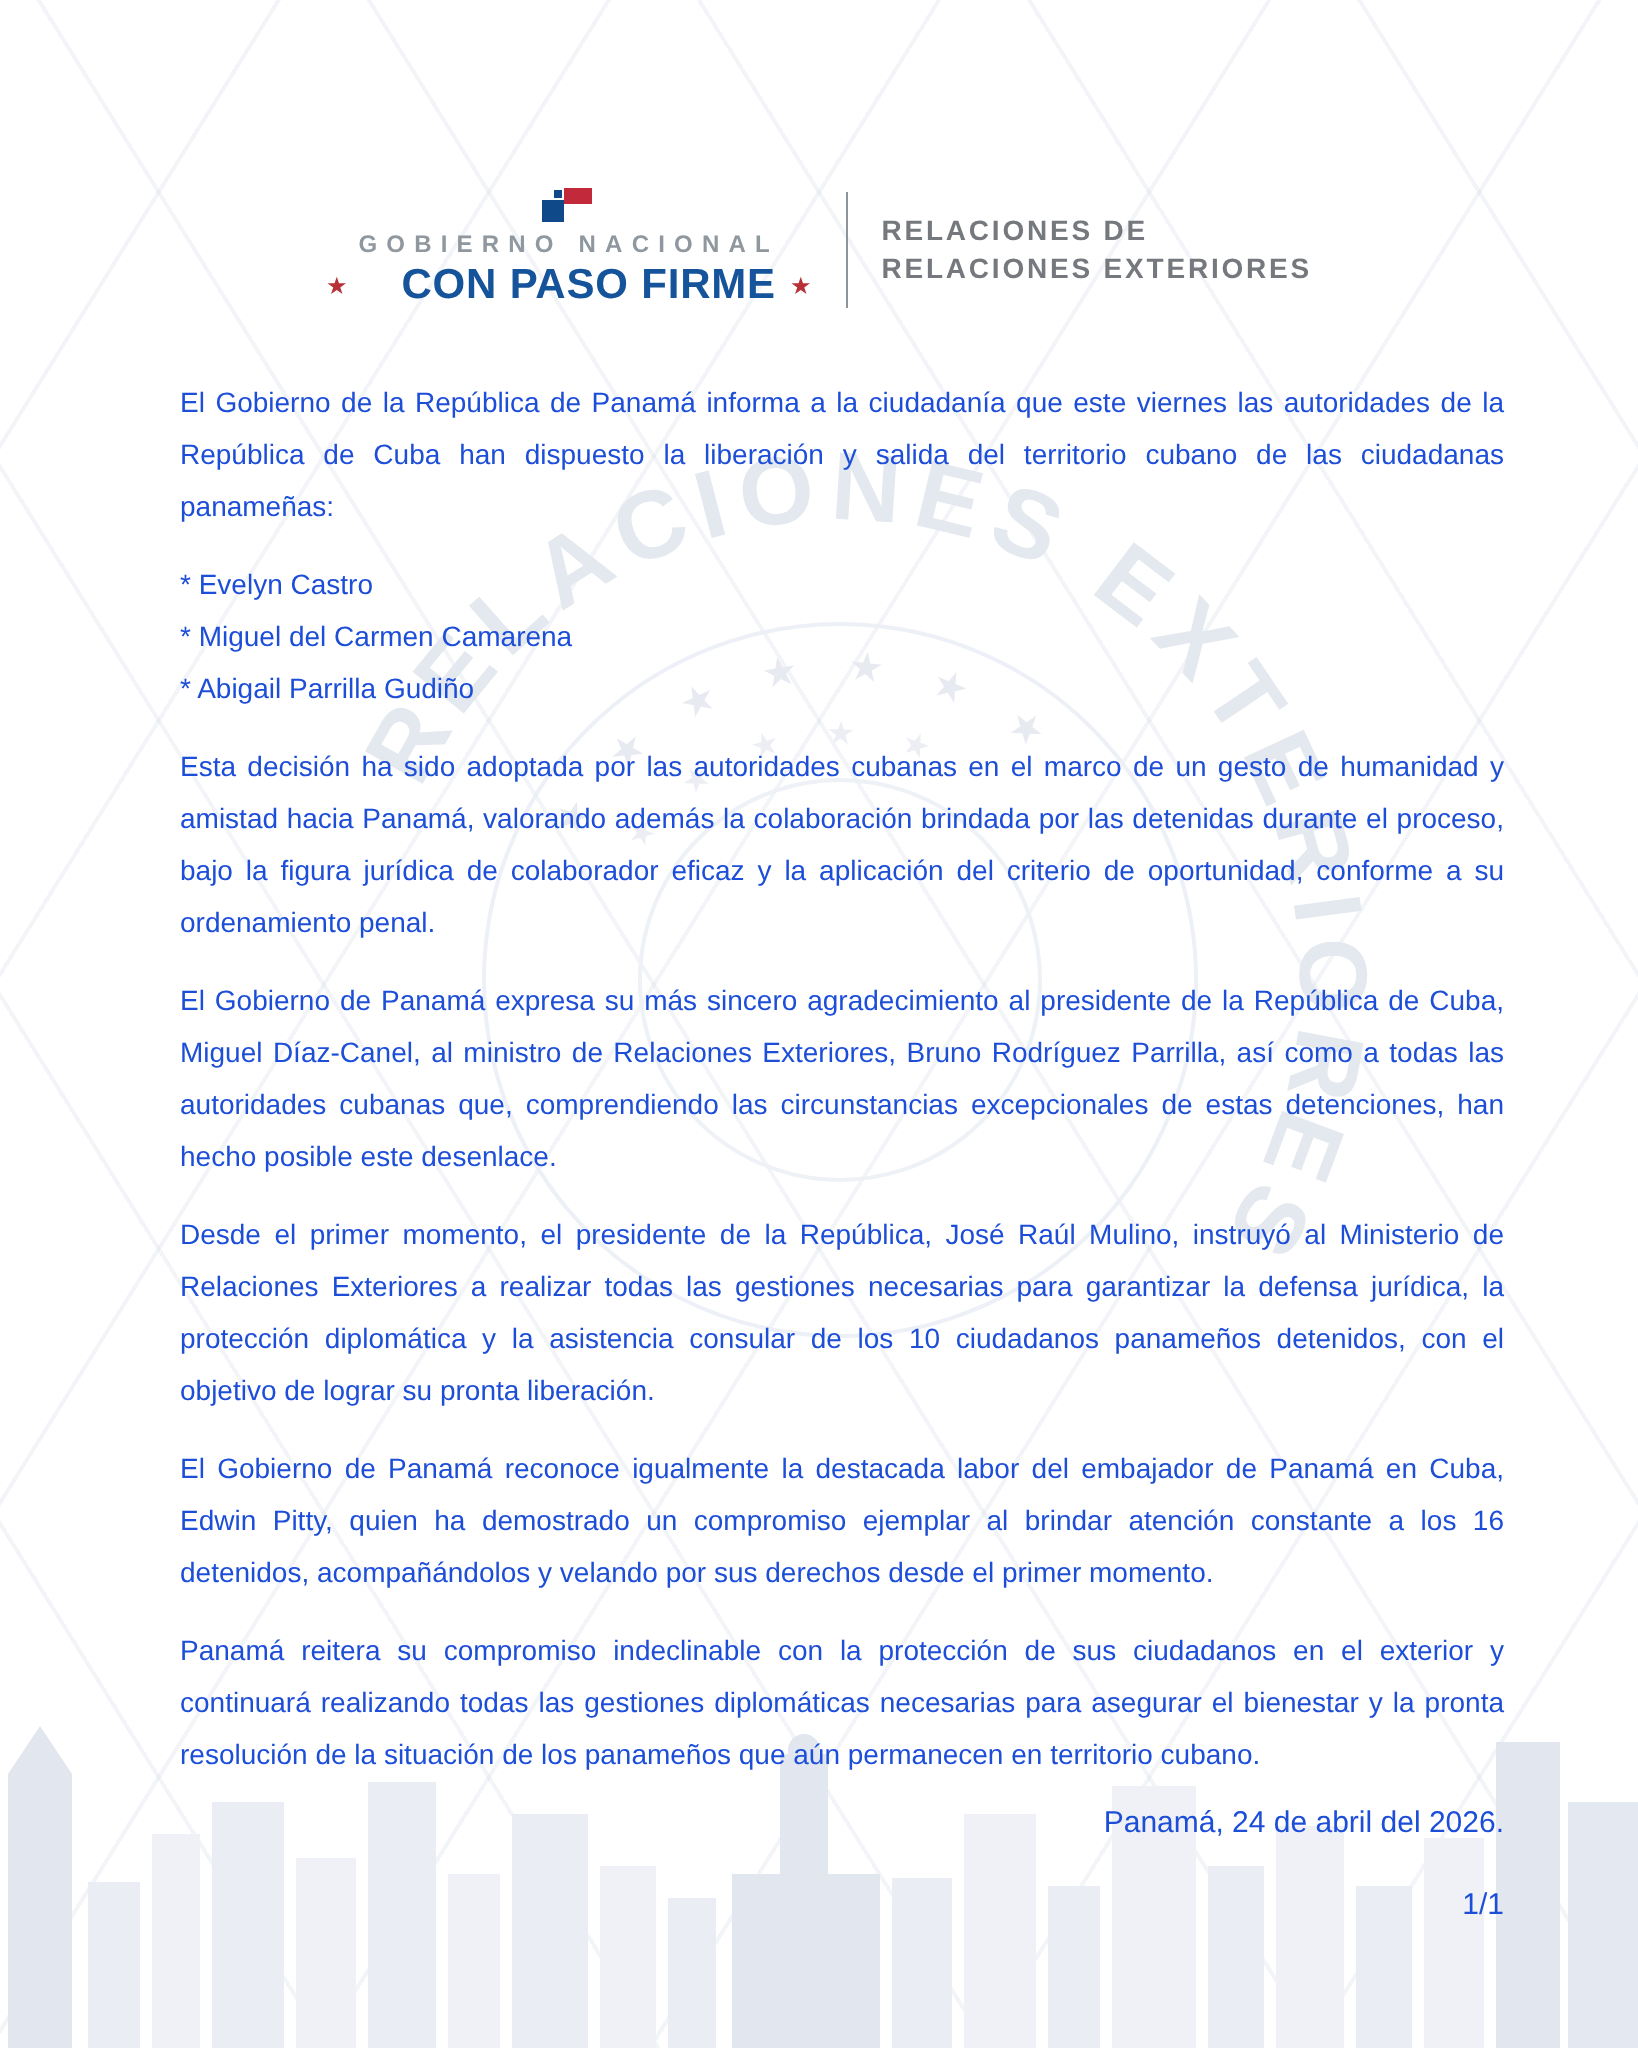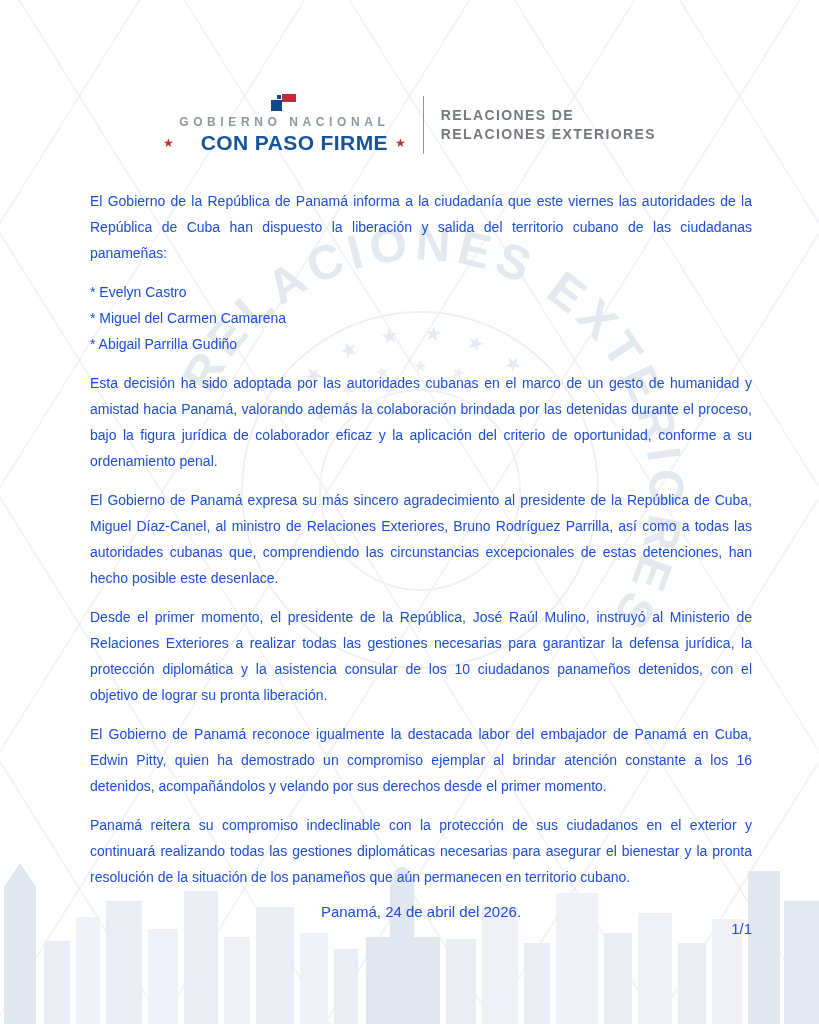--- a/index.html
+++ b/index.html
@@ -82,23 +82,24 @@
     font-size:14px; line-height:26px;
     text-align:justify;
     margin:0 0 13px 0;
   }
   .detainee-list { margin:0 0 13px 0; }
   .detainee {
     font-size:14px; line-height:26px;
   }
   .dateline {
     margin-top:10px;
-    font-size:15px; text-align:center;
+    font-size:15px; text-align:right;
   }
   .page-number {
+    margin-top:24px;
     font-size:15px; text-align:right;
   }
 </style>
 </head>
 <body>
 
 <div class="page">
 
   <svg class="seal-watermark" viewBox="0 0 580 580" xmlns="http://www.w3.org/2000/svg" aria-hidden="true">
     <defs>

